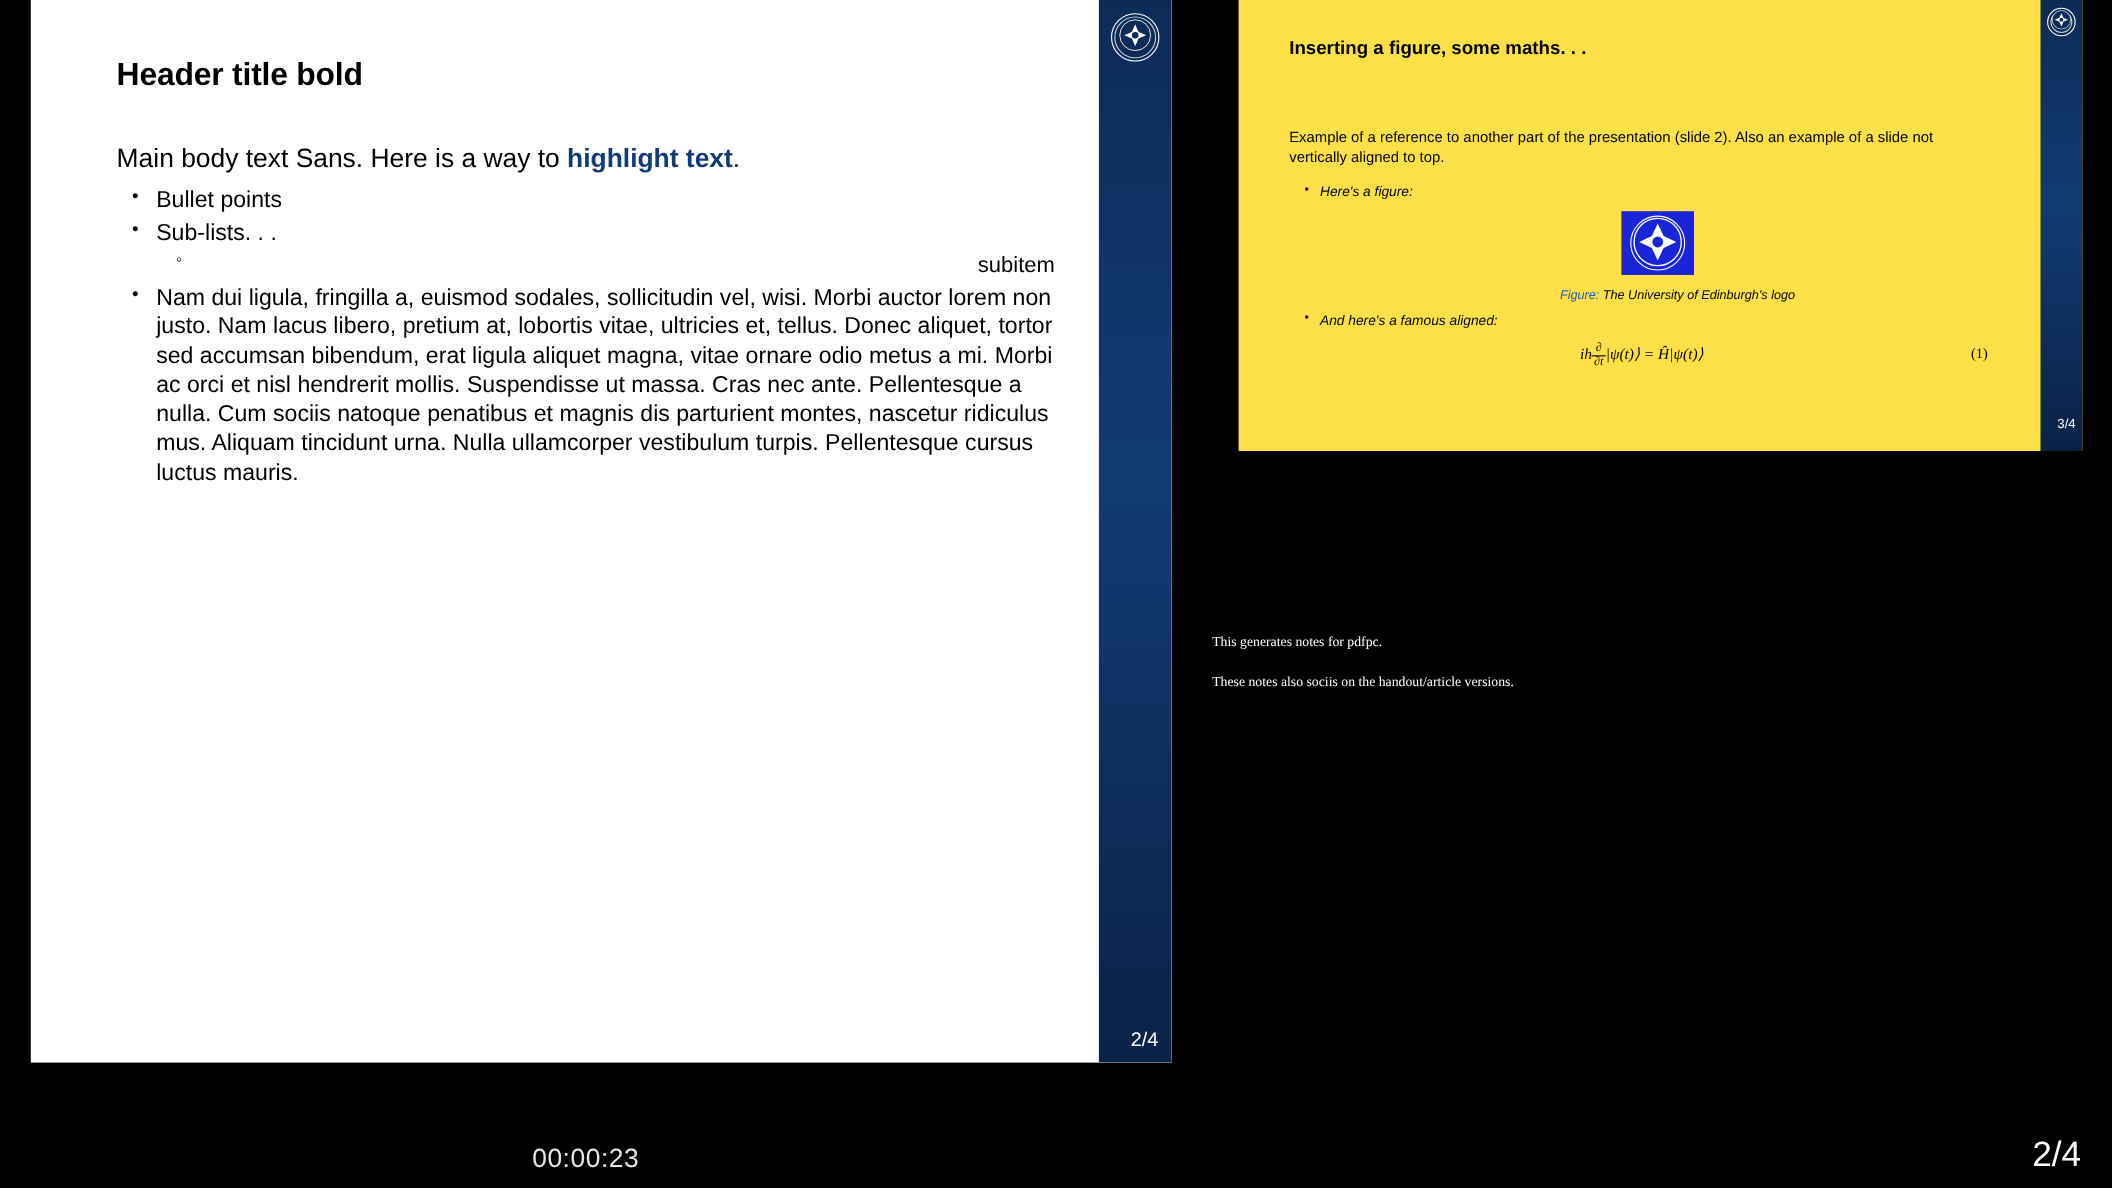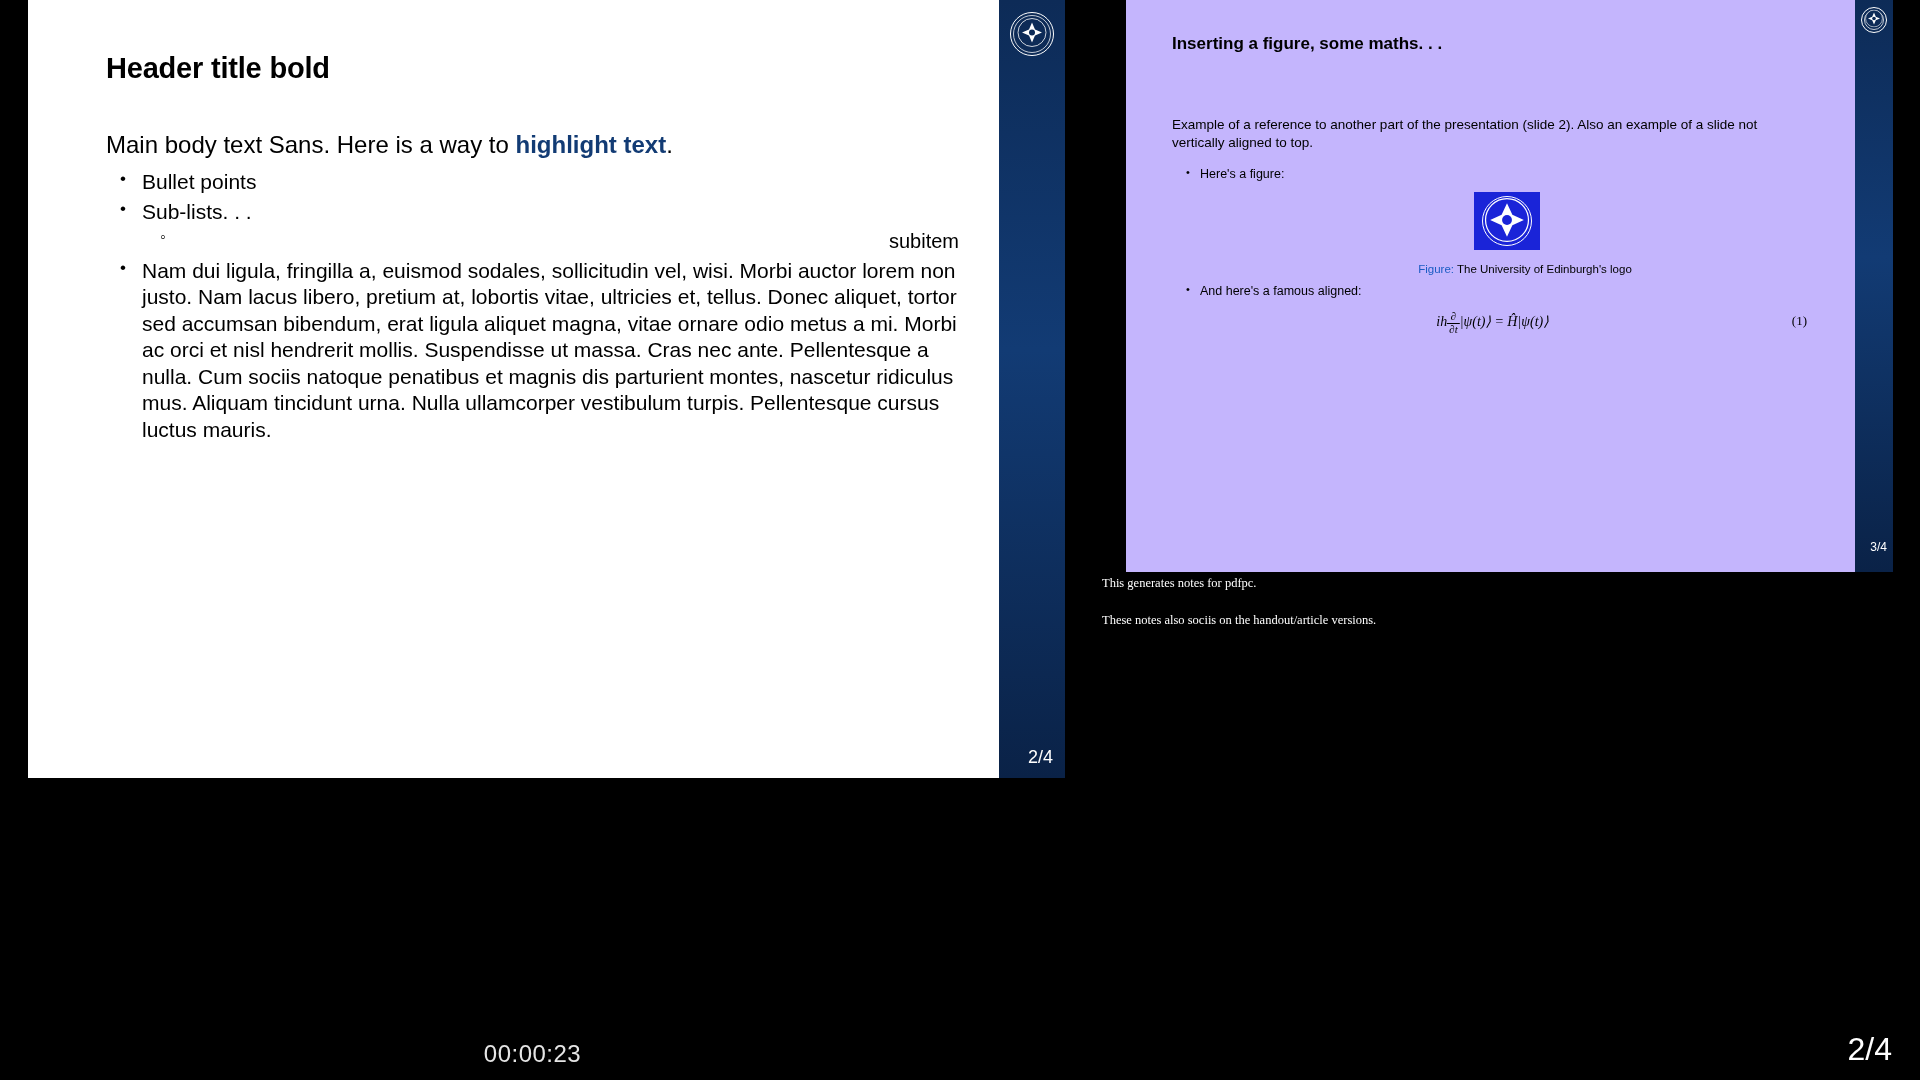--- a/index.html
+++ b/index.html
@@ -17,21 +17,21 @@
     height: 1080px;
     background: #000000;
   }
 
   
   .current-slide {
     position: absolute;
     left: 28px;
     top: 0px;
     width: 1037px;
-    height: 778px;
+    height: 966px;
     background: #ffffff;
     box-sizing: border-box;
     overflow: hidden;
   }
   .slide-sidebar {
     position: absolute;
     right: 0;
     top: 0;
     width: 66px;
     height: 100%;
@@ -130,22 +130,22 @@
     font-size: 16px;
   }
   .para { margin-top: 0; }
 
   
   .next-slide {
     position: absolute;
     left: 1126px;
     top: 0px;
     width: 767px;
-    height: 572px;
-    background: #c4b5fd;
+    height: 410px;
+    background: #fde047;
     overflow: hidden;
   }
   .next-sidebar {
     position: absolute;
     right: 0; top: 0;
     width: 38px; height: 100%;
     background: linear-gradient(180deg, #0d2b57 0%, #123b74 45%, #0a2247 100%);
   }
   .next-crest {
     right: 6px;
@@ -182,20 +182,21 @@
   ul.next-lvl1 {
     margin: 0;
     padding-left: 28px;
     list-style: none;
   }
   ul.next-lvl1 > li {
     position: relative;
     font-size: 12.5px;
     line-height: 1.3;
     margin-bottom: 4px;
+    font-style: italic;
   }
   ul.next-lvl1 > li::before {
     content: "\2022";
     position: absolute;
     left: -14px;
     top: -1px;
     font-size: 11px;
   }
   .figure-block {
     text-align: center;

